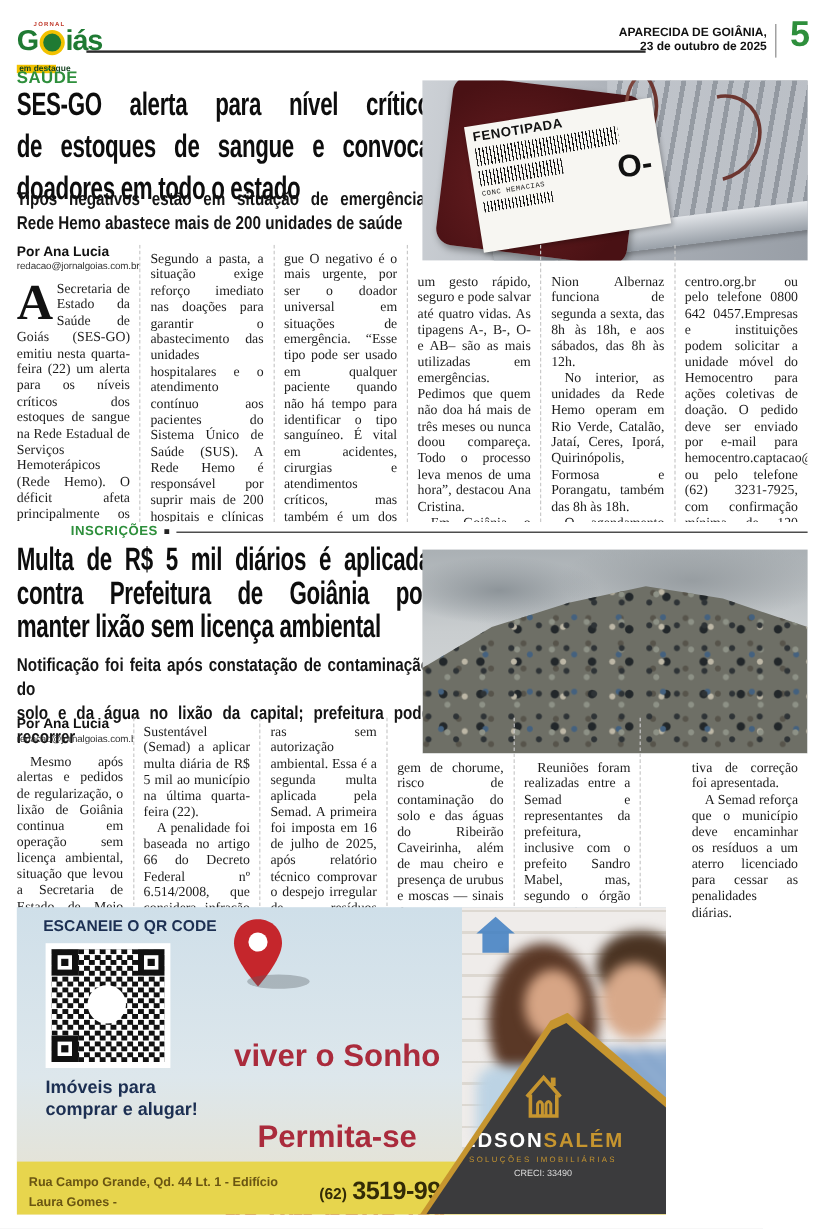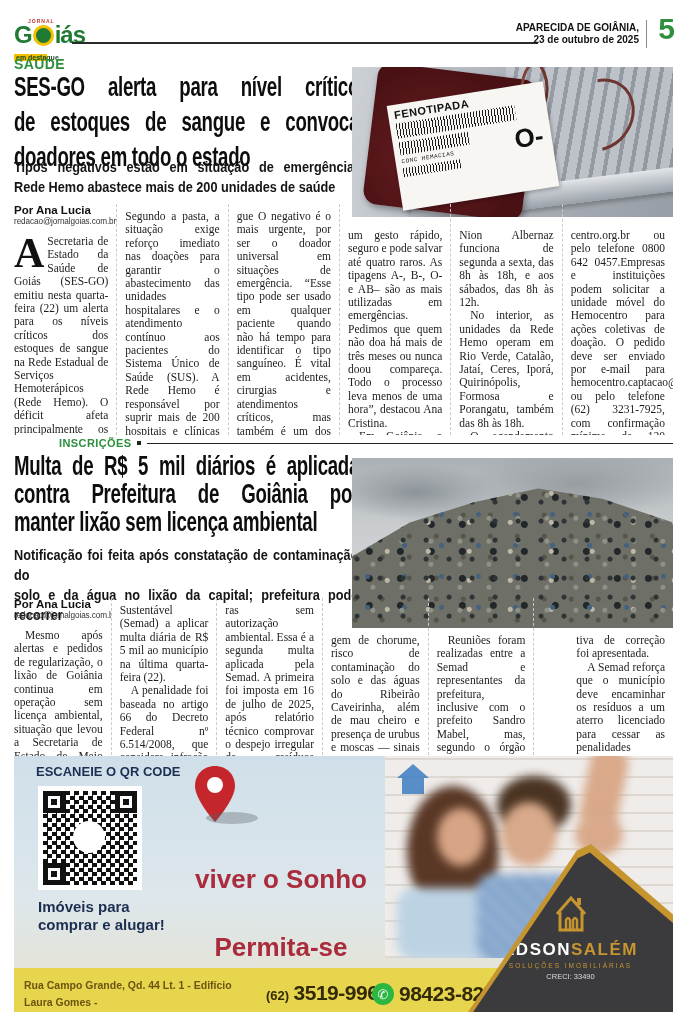--- a/index.html
+++ b/index.html
@@ -87,21 +87,21 @@
       radial-gradient(circle at 22% 32%,#2e3336 2px,transparent 3px),
       radial-gradient(circle at 72% 62%,#8d9186 2px,transparent 3px),
       radial-gradient(circle at 42% 82%,#44617f 2px,transparent 3px),
       radial-gradient(circle at 86% 22%,#bdb7a6 2px,transparent 3px),
       radial-gradient(circle at 56% 46%,#22272a 3px,transparent 4px),
       radial-gradient(circle at 12% 72%,#57544b 2px,transparent 3px),
       #6e6f66;
      background-size:23px 19px,29px 23px,37px 31px,41px 29px,31px 27px,27px 21px;}
 
   
-  .ad{position:absolute;left:14px;top:756px;width:659px;height:256px;overflow:hidden;
+  .ad{position:absolute;left:14px;top:756px;width:541px;height:256px;overflow:hidden;
       background:linear-gradient(180deg,#cfdfe9 0%,#dde7ec 55%,#e8e1cd 100%);}
   .ad-title{position:absolute;left:22px;top:8px;font-family:"Liberation Sans",sans-serif;font-weight:800;font-size:13px;color:#1c2f52;}
   .qr{position:absolute;left:24px;top:30px;width:104px;height:104px;background:#fff;padding:5px;box-sizing:border-box;}
   .qr-inner{position:relative;width:94px;height:94px;
      background:repeating-conic-gradient(#111 0% 25%,#fff 0% 50%);background-size:9px 9px;}
   .qr-inner:after{content:"";position:absolute;left:30px;top:30px;width:32px;height:32px;background:#fff;border-radius:50%;}
   .finder{position:absolute;width:22px;height:22px;border:5px solid #111;background:#fff;box-sizing:border-box;}
   .finder:after{content:"";position:absolute;left:3px;top:3px;width:6px;height:6px;background:#111;}
   .f1{left:0;top:0;} .f2{right:0;top:0;} .f3{left:0;bottom:0;}
   .qr-caption{position:absolute;left:24px;top:142px;font-family:"Liberation Sans",sans-serif;font-weight:800;font-size:15px;line-height:18px;color:#1c2f52;}
@@ -200,21 +200,21 @@
       <div class="byline-email">redacao@jornalgoias.com.br</div>
       <p><span class="dropcap">A</span><span>Secretaria de Estado da Saúde de Goiás (SES-GO) emitiu nesta quarta-feira (22) um alerta para os níveis críticos dos estoques de sangue na Rede Estadual de Serviços Hemoterápicos (Rede Hemo). O déficit afeta principalmente os tipos negativos — A-, B-, AB-, O-, além dos B+ e AB+.</span></p>
     </div>
     <div class="col" style="padding-top:6px;">
         <p>Segundo a pasta, a situação exige reforço imediato nas doações para garantir o abastecimento das unidades hospitalares e o atendimento contínuo aos pacientes do Sistema Único de Saúde (SUS). A Rede Hemo é responsável por suprir mais de 200 hospitais e clínicas em todo o estado.</p>
       </div>
     <div class="col" style="padding-top:6px;">
         <p>gue O negativo é o mais urgente, por ser o doador universal em situações de emergência. “Esse tipo pode ser usado em qualquer paciente quando não há tempo para identificar o tipo sanguíneo. É vital em acidentes, cirurgias e atendimentos críticos, mas também é um dos mais raros”, explicou.</p>
       </div>
     <div class="col below-photo">
-        <p>um gesto rápido, seguro e pode salvar até quatro raros. As tipagens A-, B-, O- e AB– são as mais utilizadas em emergências. Pedimos que quem não doa há mais de três meses ou nunca doou compareça. Todo o processo leva menos de uma hora”, destacou Ana Cristina.</p>
+        <p>um gesto rápido, seguro e pode salvar até quatro vidas. As tipagens A-, B-, O- e AB– são as mais utilizadas em emergências. Pedimos que quem não doa há mais de três meses ou nunca doou compareça. Todo o processo leva menos de uma hora”, destacou Ana Cristina.</p>
         <p>Em Goiânia, o Hemocentro Coordenador Estadual Prof.</p>
       </div>
     <div class="col below-photo">
         <p>Nion Albernaz funciona de segunda a sexta, das 8h às 18h, e aos sábados, das 8h às 12h.</p>
         <p>No interior, as unidades da Rede Hemo operam em Rio Verde, Catalão, Jataí, Ceres, Iporá, Quirinópolis, Formosa e Porangatu, também das 8h às 18h.</p>
         <p>O agendamento pode ser feito pelo site agenda.hemo-</p>
       </div>
     <div class="col below-photo">
         <p>centro.org.br ou pelo telefone 0800 642 0457.Empresas e instituições podem solicitar a unidade móvel do Hemocentro para ações coletivas de doação. O pedido deve ser enviado por e-mail para hemocentro.captacao@idtech.org.br ou pelo telefone (62) 3231-7925, com confirmação mínima de 120 participantes.</p>
       </div>

